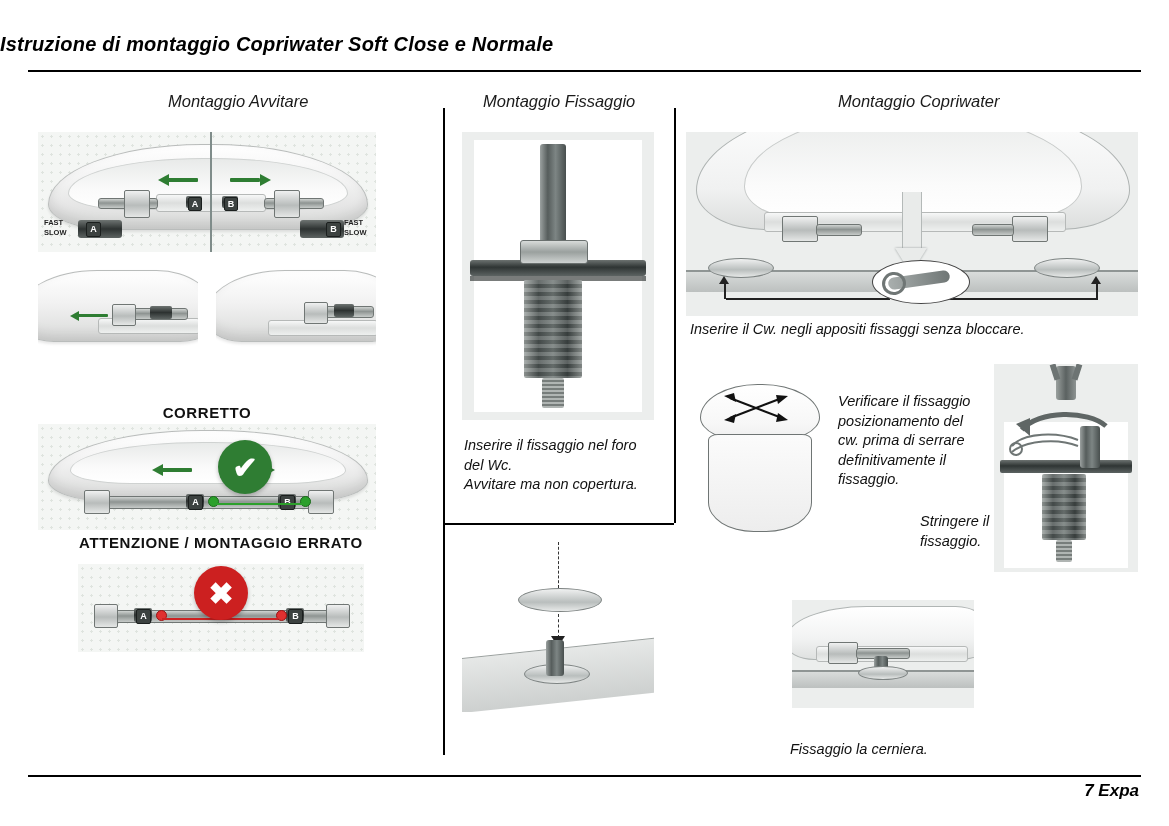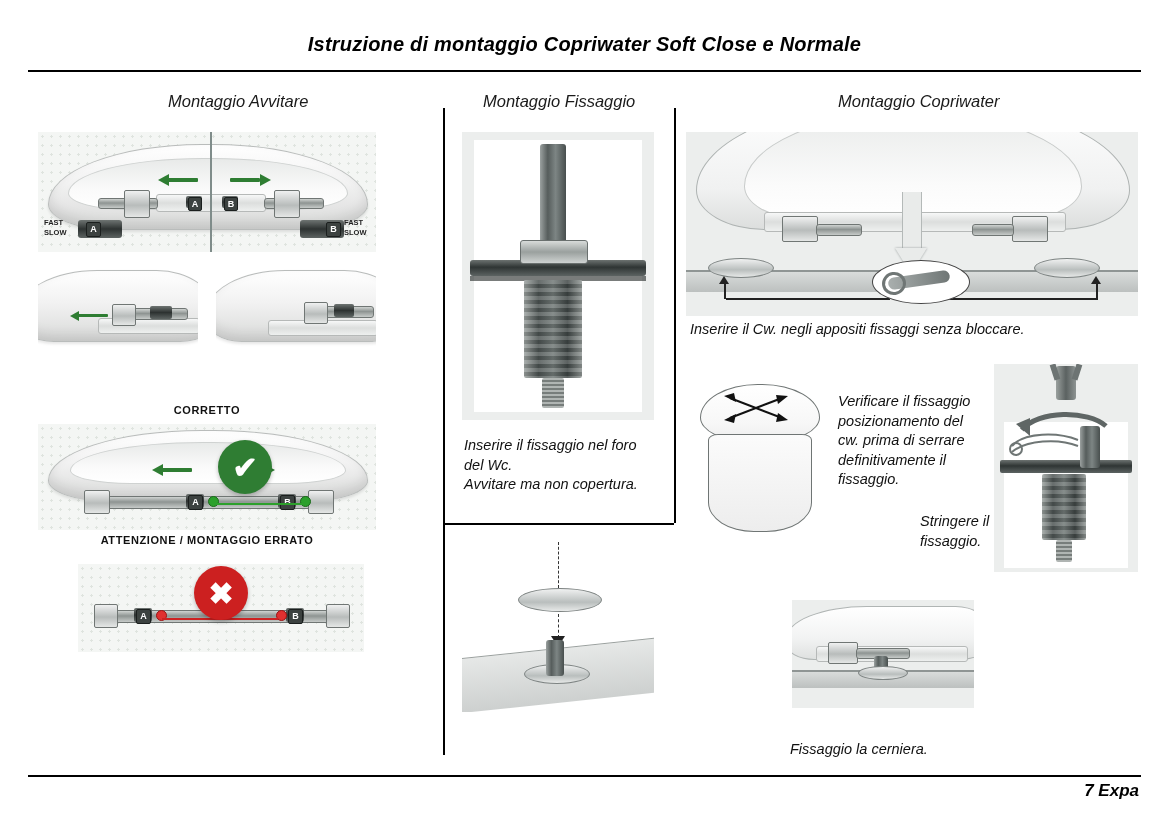--- a/index.html
+++ b/index.html
@@ -21,21 +21,21 @@
     height: 826px;
     box-sizing: border-box;
   }
 
   
   .doc-title {
     position: absolute;
     top: 33px;
     left: 0;
     width: 1169px;
-    text-align: center;
+    text-align: left;
     font-style: italic;
     font-weight: bold;
     font-size: 20px;
     letter-spacing: 0.2px;
   }
   .rule-top {
     position: absolute;
     left: 28px;
     top: 70px;
     width: 1113px;
@@ -184,21 +184,21 @@
     width: 54px; height: 54px; border-radius: 50%;
     display: flex; align-items: center; justify-content: center;
     color: #fff; font-size: 30px; font-weight: bold;
     box-shadow: 0 2px 4px rgba(0,0,0,0.25);
   }
   .badge-ok { background: #2f7d33; }
   .badge-no { background: #cc2020; }
   .sect-label {
     position: absolute;
     font-weight: bold;
-    font-size: 11px;
+    font-size: 15px;
     letter-spacing: 0.6px;
     color: #111;
     text-align: center;
     white-space: nowrap;
   }
 
   
   .bolt-body {
     position: absolute;
     background: linear-gradient(90deg,#9aa09e 0%,#4a5150 25%,#707876 50%,#3d4443 75%,#8f9593 100%);
@@ -355,21 +355,21 @@
     <div style="position:absolute;left:175px;top:79px;width:90px;height:1.8px;background:#2ca02c;"></div>
 
     <div class="bar-green" style="left:124px; top:44px; width:30px;"></div>
     <div style="position:absolute;left:114px;top:40px;width:0;height:0;border-top:6px solid transparent;border-bottom:6px solid transparent;border-right:11px solid #2e7d32;"></div>
     <div class="bar-green" style="left:196px; top:44px; width:30px;"></div>
     <div style="position:absolute;left:226px;top:40px;width:0;height:0;border-top:6px solid transparent;border-bottom:6px solid transparent;border-left:11px solid #2e7d32;"></div>
 
     <div class="badge-ok" style="left:180px; top:16px;">✔</div>
   </div>
 
-  <div class="sect-label" style="left:38px; top:534px; width:338px;">ATTENZIONE / MONTAGGIO ERRATO</div>
+  <div class="sect-label" style="left:52px; top:534px; width:338px;">ATTENZIONE / MONTAGGIO ERRATO</div>
 
   <div class="panel dotted" style="left:78px; top:564px; width:286px; height:88px;">
     <div class="rod" style="left:24px; top:46px; width:238px; height:11px;"></div>
     <div class="hinge-block" style="left:16px; top:40px; width:22px; height:22px;"></div>
     <div class="hinge-block" style="left:248px; top:40px; width:22px; height:22px;"></div>
     <div class="dark-block" style="left:56px; top:44px; width:18px; height:14px;"></div>
     <div class="dark-block" style="left:208px; top:44px; width:18px; height:14px;"></div>
     <div class="tag" style="left:58px; top:45px; width:13px; height:13px;">A</div>
     <div class="tag" style="left:210px; top:45px; width:13px; height:13px;">B</div>
     <div class="dot-red" style="left:78px; top:46px;"></div>

